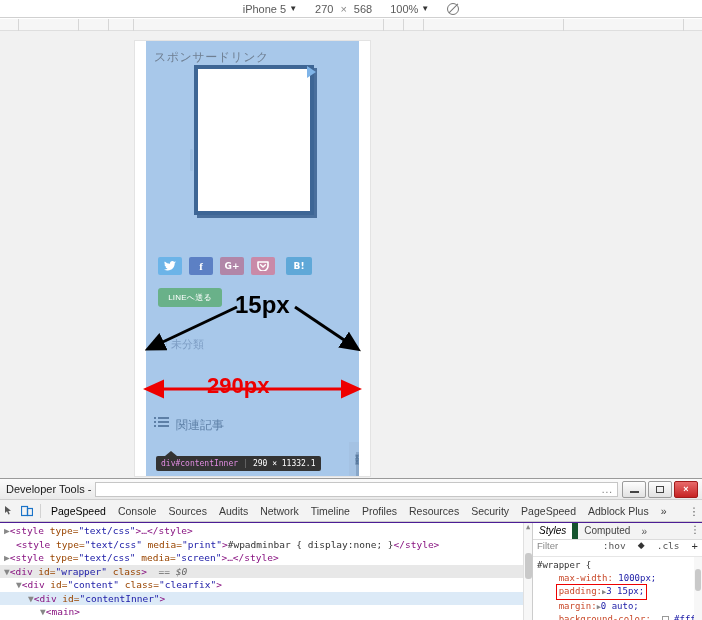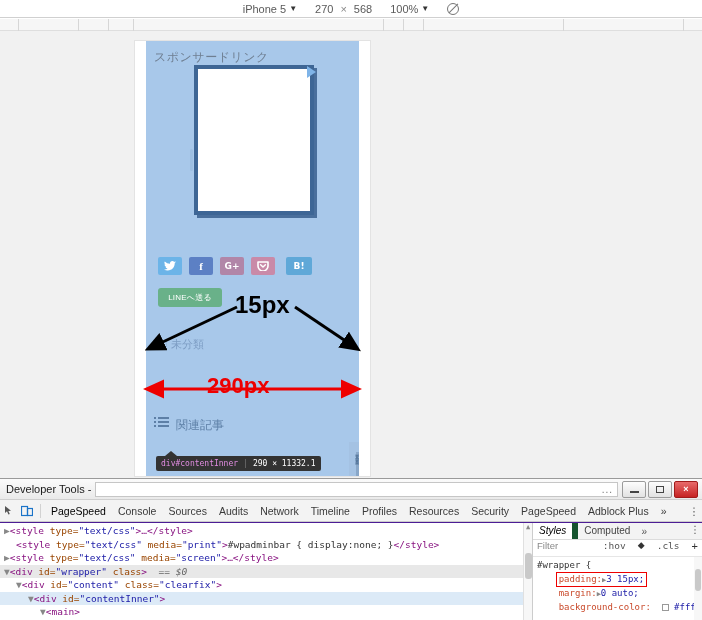--- a/index.html
+++ b/index.html
@@ -475,20 +475,21 @@
       <div id="styles-filter">
         <span class="fl-label" title="Filter">Filter</span>
         <span class="hov">:hov</span>
         <span class="dia">◆</span>
         <span class="cls">.cls</span>
         <span class="plus">+</span>
       </div>
       <div id="styles-rules">
         <div class="st-line">#wrapper {</div>
         <div id="decl-list">
+            <div class="st-line"><span>    </span><span><span class="st-prop">max-width:</span> <span class="st-val">1000px;</span></span></div>
             <div class="st-line"><span>    </span><span class="hl-box" style="border-color: rgb(238, 0, 0);"><span class="st-prop">padding:</span><span class="st-tri">▶</span><span class="st-val">3 15px;</span></span></div>
             <div class="st-line"><span>    </span><span><span class="st-prop">margin:</span><span class="st-tri">▶</span><span class="st-val">0 auto;</span></span></div>
             <div class="st-line"><span>    </span><span><span class="st-prop">background-color:</span>  <span class="swatch"></span> <span class="st-val">#fff;</span></span></div>
           </div>
       </div>
       <div id="styles-scroll">
         <div class="thumb"></div>
       </div>
       <span id="styles-kebab">⋮</span>
     </div>

